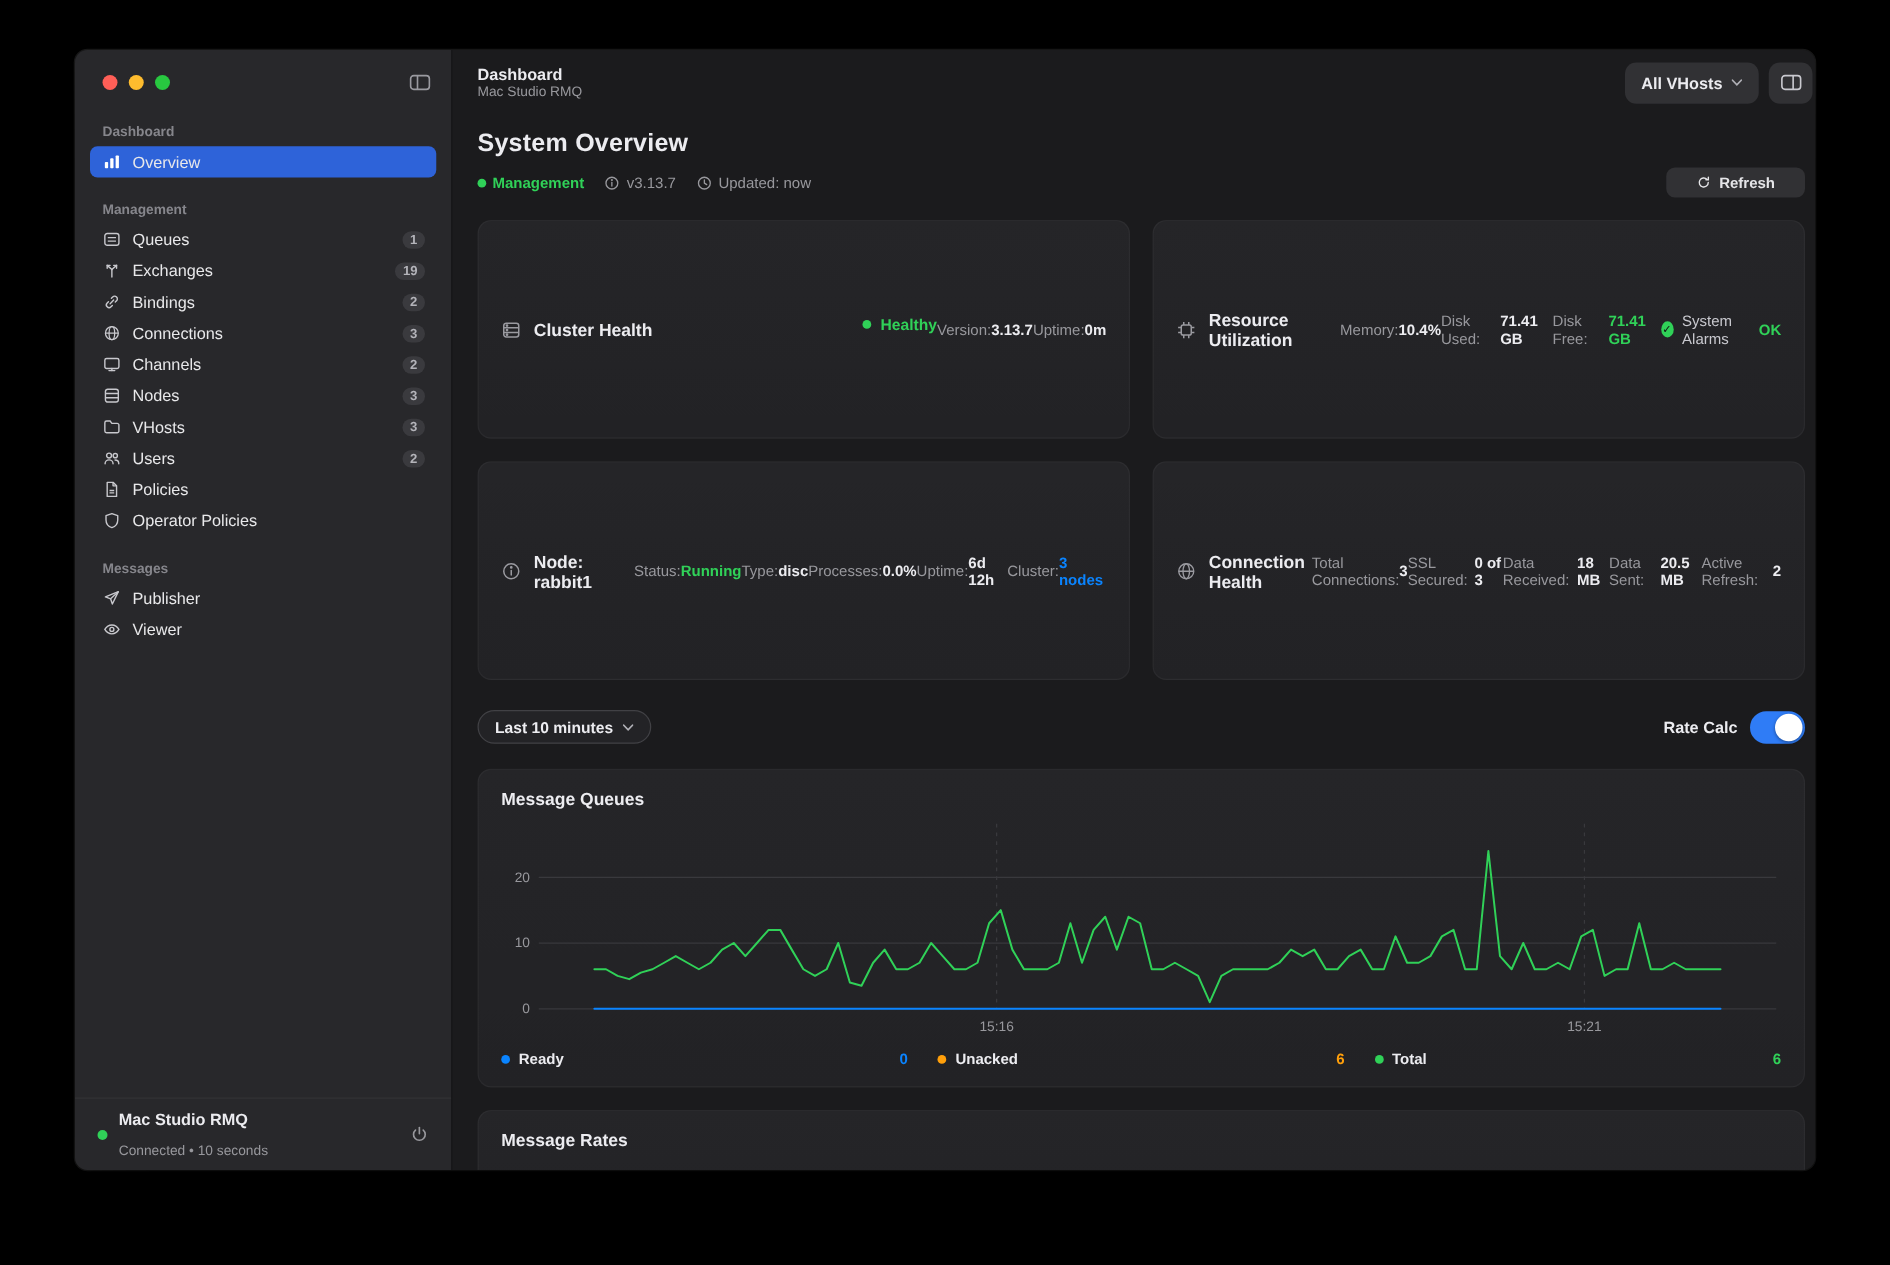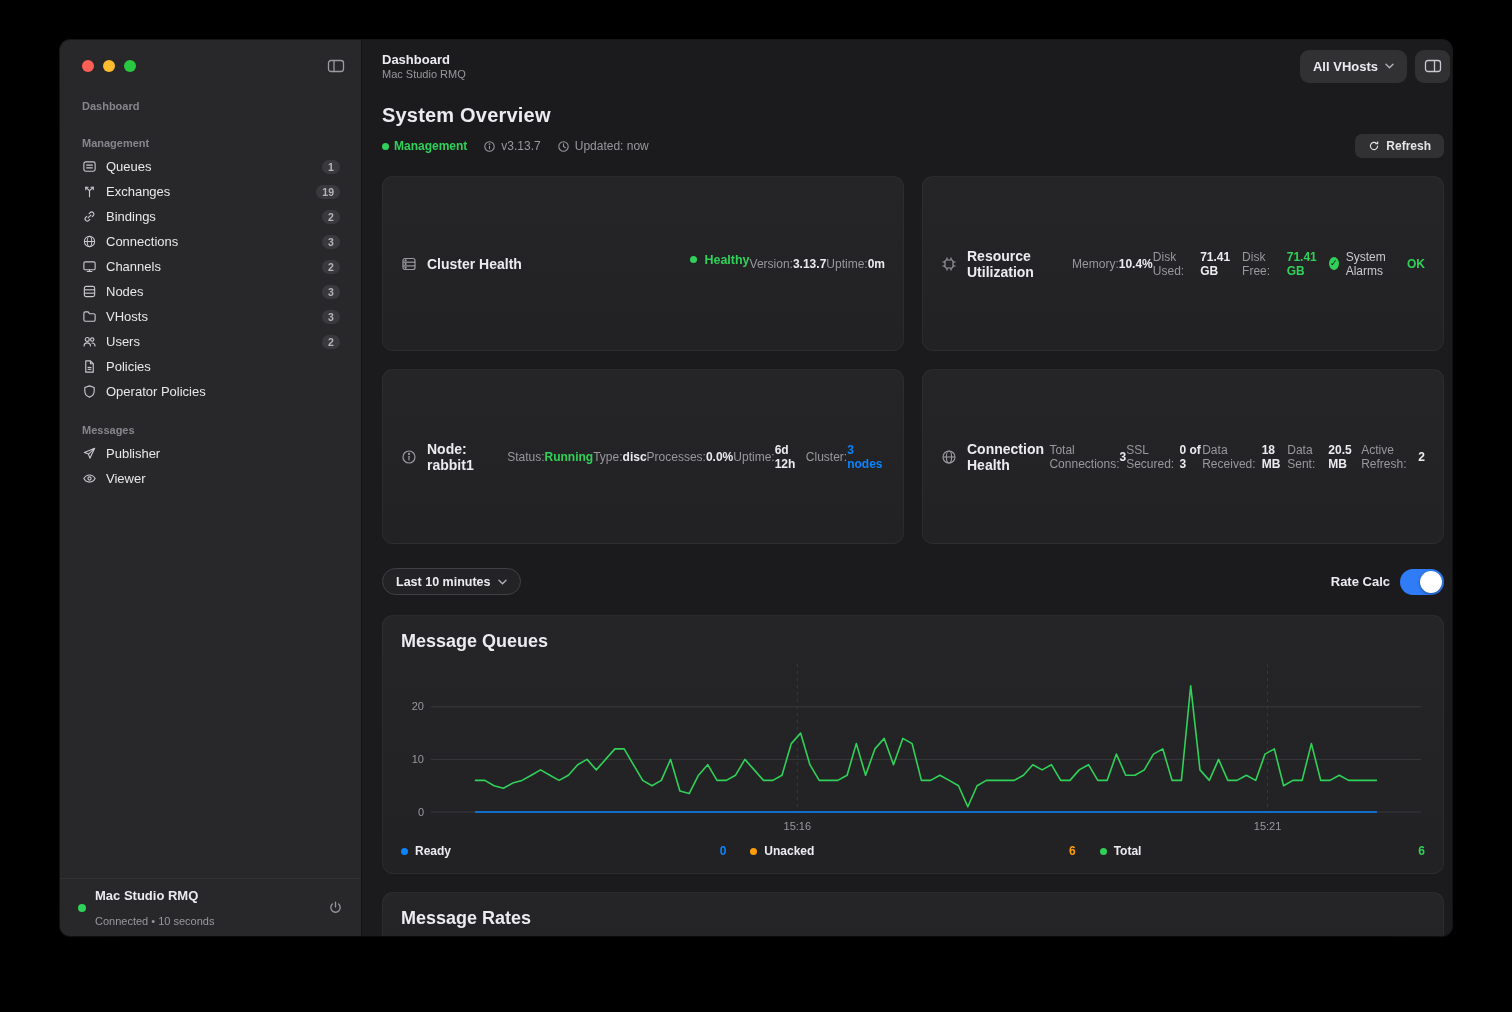--- a/index.html
+++ b/index.html
@@ -65,21 +65,21 @@
     background:#313134; border:none; color:#c9c9cf; width:35px; height:33px;
     border-radius:9px; display:flex; align-items:center; justify-content:center; cursor:default;
   }
   .content { flex:1; padding:0 20px; overflow:hidden; }
   .page-title { font-size:20px; font-weight:700; margin-top:12px; letter-spacing:.2px; }
   .status-row { display:flex; align-items:center; gap:16px; margin-top:7px; font-size:12px; color:#98989d; }
   .status-item { display:flex; align-items:center; gap:5px; }
   .status-item.green { color:#30d158; font-weight:600; }
   .refresh-btn {
     margin-left:auto; background:#313134; border:none; color:#e5e5e8; font-size:12px; font-weight:600;
-    height:24px; padding:0 13px; border-radius:7px; display:flex; align-items:center; gap:6px;
+    height:24px; padding:0 24px; border-radius:7px; display:flex; align-items:center; gap:6px;
     font-family:inherit; cursor:default;
   }
   .cards-grid { display:grid; grid-template-columns:1fr 1fr; gap:18px; margin-top:18px; }
   .card {
     background:linear-gradient(180deg,#252528,#222225);
     border:1px solid rgba(255,255,255,.04);
     border-radius:11px; padding:15px 18px; height:175px;
     display:flex; flex-direction:row;
   }
   .card-title-row { display:flex; align-items:center; gap:10px; }
@@ -108,21 +108,21 @@
   .toggle { width:44px; height:26px; border-radius:13px; background:#2f7cf6; position:relative; }
   .toggle .knob {
     position:absolute; top:2px; right:2px; width:22px; height:22px; border-radius:50%;
     background:#fff; box-shadow:0 1px 3px rgba(0,0,0,.4);
   }
   .chart-card {
     background:linear-gradient(180deg,#252528,#222225);
     border:1px solid rgba(255,255,255,.04);
     border-radius:11px; padding:15px 18px; margin-top:20px;
   }
-  .chart-title { font-size:18px; font-weight:700; }
+  .chart-title { font-size:14px; font-weight:700; }
   .chart-wrap { margin-top:8px; }
   .legend { display:flex; margin-top:4px; }
   .legend-item { flex:1; display:flex; align-items:center; gap:7px; font-size:12px; font-weight:600; padding-right:24px; }
   .legend-item:last-child { padding-right:0; }
   .ldot { width:7px; height:7px; border-radius:50%; display:inline-block; }
   .ldot.blue { background:#0a84ff; } .ldot.orange { background:#ff9f0a; } .ldot.lgreen { background:#30d158; }
   .lval { margin-left:auto; }
   .lval.blue { color:#0a84ff; } .lval.orange { color:#ff9f0a; } .lval.lgreen { color:#30d158; }
   .rates-card { height:120px; margin-top:18px; }
   svg.icn { display:block; }
@@ -142,20 +142,30 @@
       <span class="icon-btn">
         <svg class="icn" width="18" height="16" viewBox="0 0 18 16" fill="none" stroke="currentColor" stroke-width="1.3">
             <rect x="1.5" y="2.5" width="15" height="11" rx="2.5"></rect>
             <line x1="7" y1="2.5" x2="7" y2="13.5"></line>
           </svg>
       </span>
     </div>
 
     <nav class="nav">
       <div class="section-title">Dashboard</div>
+      <div class="nav-item selected">
+        <span class="nicon">
+            <svg class="icn" width="15" height="15" viewBox="0 0 16 16" fill="currentColor">
+              <rect x="2" y="8" width="2.8" height="5.5" rx="0.7"></rect>
+              <rect x="6.6" y="5" width="2.8" height="8.5" rx="0.7"></rect>
+              <rect x="11.2" y="2.5" width="2.8" height="11" rx="0.7"></rect>
+            </svg>
+          </span>
+        <span>Overview</span>
+      </div>
 
       <div class="section-title spaced">Management</div>
 
       <div class="nav-item">
         <span class="nicon">
             <svg class="icn" width="15" height="15" viewBox="0 0 16 16" fill="none" stroke="currentColor" stroke-width="1.2">
               <rect x="2" y="3" width="12" height="10" rx="2"></rect>
               <line x1="4.5" y1="6.5" x2="11.5" y2="6.5"></line>
               <line x1="4.5" y1="9.5" x2="11.5" y2="9.5"></line>
             </svg>

